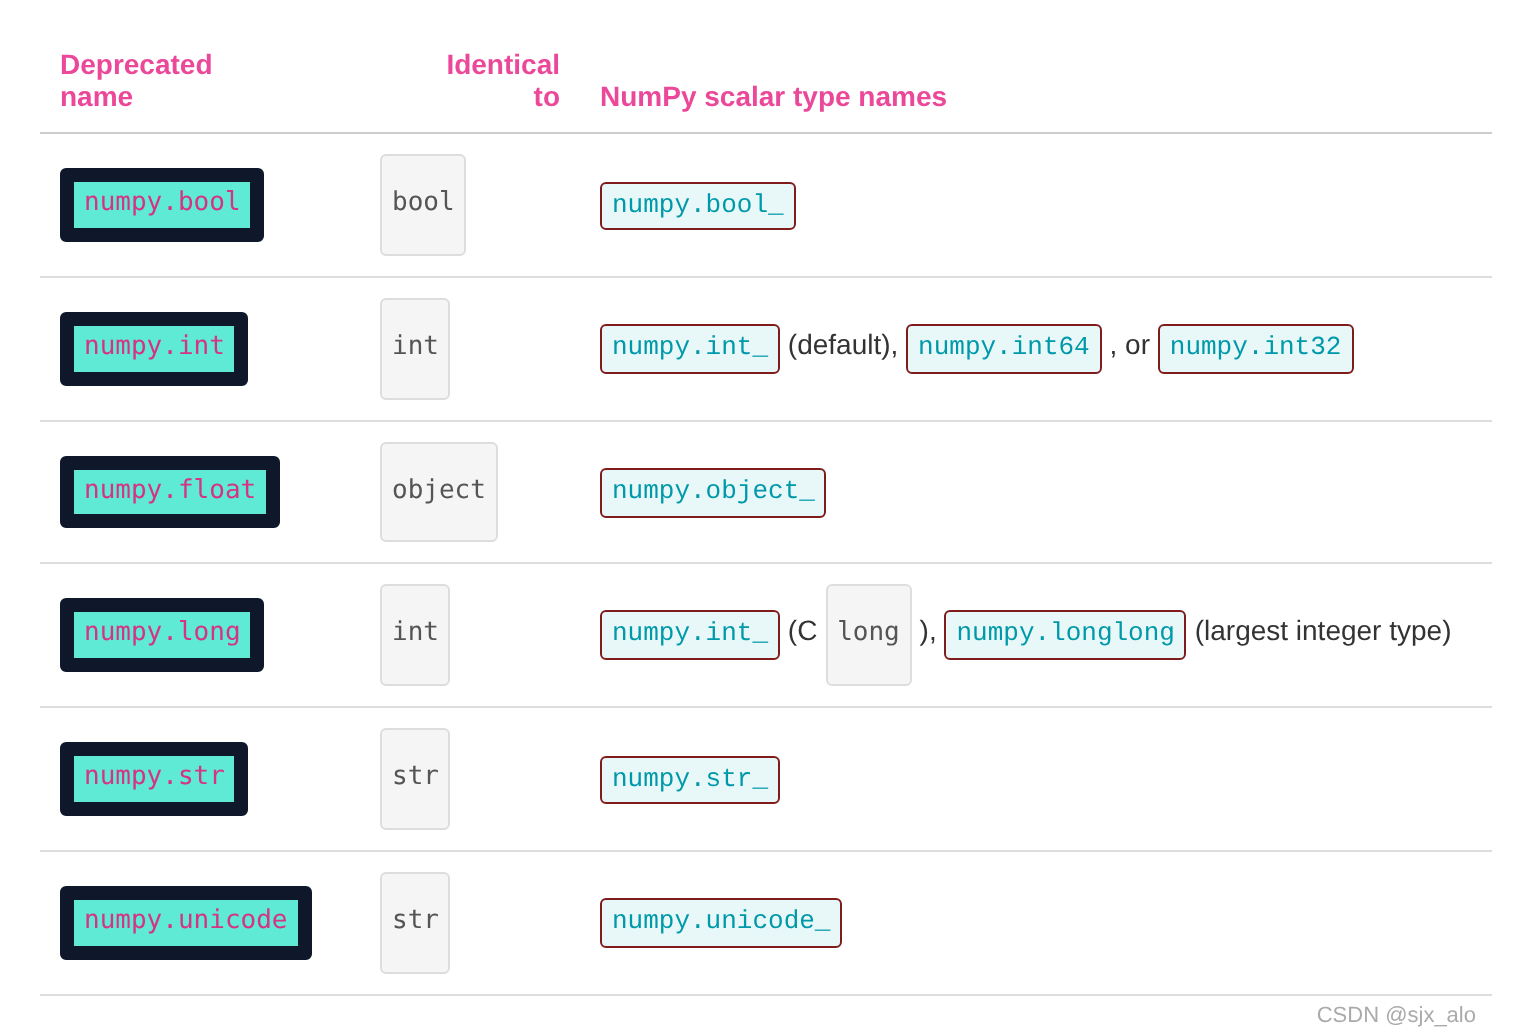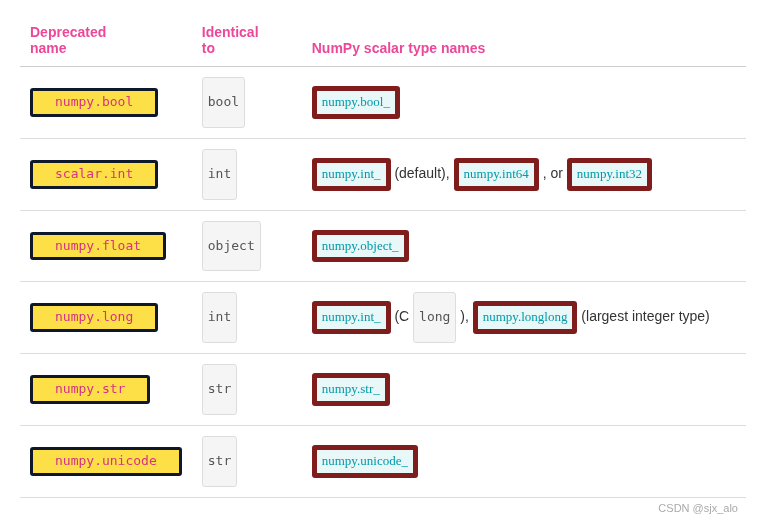--- a/index.html
+++ b/index.html
@@ -29,53 +29,53 @@
     }
     tbody tr {
       border-bottom: 1px solid #ddd;
     }
     tbody tr td {
       padding: 10px 10px;
       vertical-align: middle;
       line-height: 1.6;
     }
     .col-deprecated { width: 160px; }
-    .col-identical  { width: 110px; }
+    .col-identical  { width: 110px; text-align: right; }
     .col-numpy      { width: auto; }
 
     .code-pink {
       display: inline-block;
-      background: #fde047;
-      border: 3px solid #0f172a;
+      background: #5eead4;
+      border: 7px solid #0f172a;
       border-radius: 3px;
-      padding: 1px 22px;
+      padding: 1px 5px;
       color: #d63384;
       font-family: monospace;
       font-size: 13px;
       white-space: nowrap;
     }
     .code-gray {
       display: inline-block;
       background: #f5f5f5;
       border: 1px solid #ddd;
       border-radius: 3px;
       padding: 14px 5px;
       color: #555;
       font-family: monospace;
       font-size: 13px;
       white-space: nowrap;
     }
     .code-blue {
       display: inline-block;
       background: #e8f8f8;
-      border: 5px solid #7f1d1d;
+      border: 1px solid #7f1d1d;
       border-radius: 3px;
       padding: 1px 5px;
       color: #0099aa;
-      font-family: Liberation Serif, serif;
+      font-family: Liberation Mono, monospace;
       font-size: 13px;
       white-space: nowrap;
     }
     .watermark {
       text-align: right;
       font-size: 11px;
       color: #aaa;
       padding: 4px 8px 2px 0;
     }
   </style>
@@ -91,21 +91,21 @@
         <th class="col-numpy">NumPy scalar type names</th>
       </tr>
     </thead>
     <tbody id="table-body">
     <tr>
           <td><span class="code-pink">numpy.bool</span></td>
           <td><span class="code-gray">bool</span></td>
           <td><span class="code-blue">numpy.bool_</span></td>
         </tr>
         <tr>
-          <td><span class="code-pink">scalar.int</span></td>
+          <td><span class="code-pink">numpy.int</span></td>
           <td><span class="code-gray">int</span></td>
           <td><span class="code-blue">numpy.int_</span><span> (default), </span><span class="code-blue">numpy.int64</span><span> , or </span><span class="code-blue">numpy.int32</span></td>
         </tr>
         <tr>
           <td><span class="code-pink">numpy.float</span></td>
           <td><span class="code-gray">object</span></td>
           <td><span class="code-blue">numpy.object_</span></td>
         </tr>
         <tr>
           <td><span class="code-pink">numpy.long</span></td>

